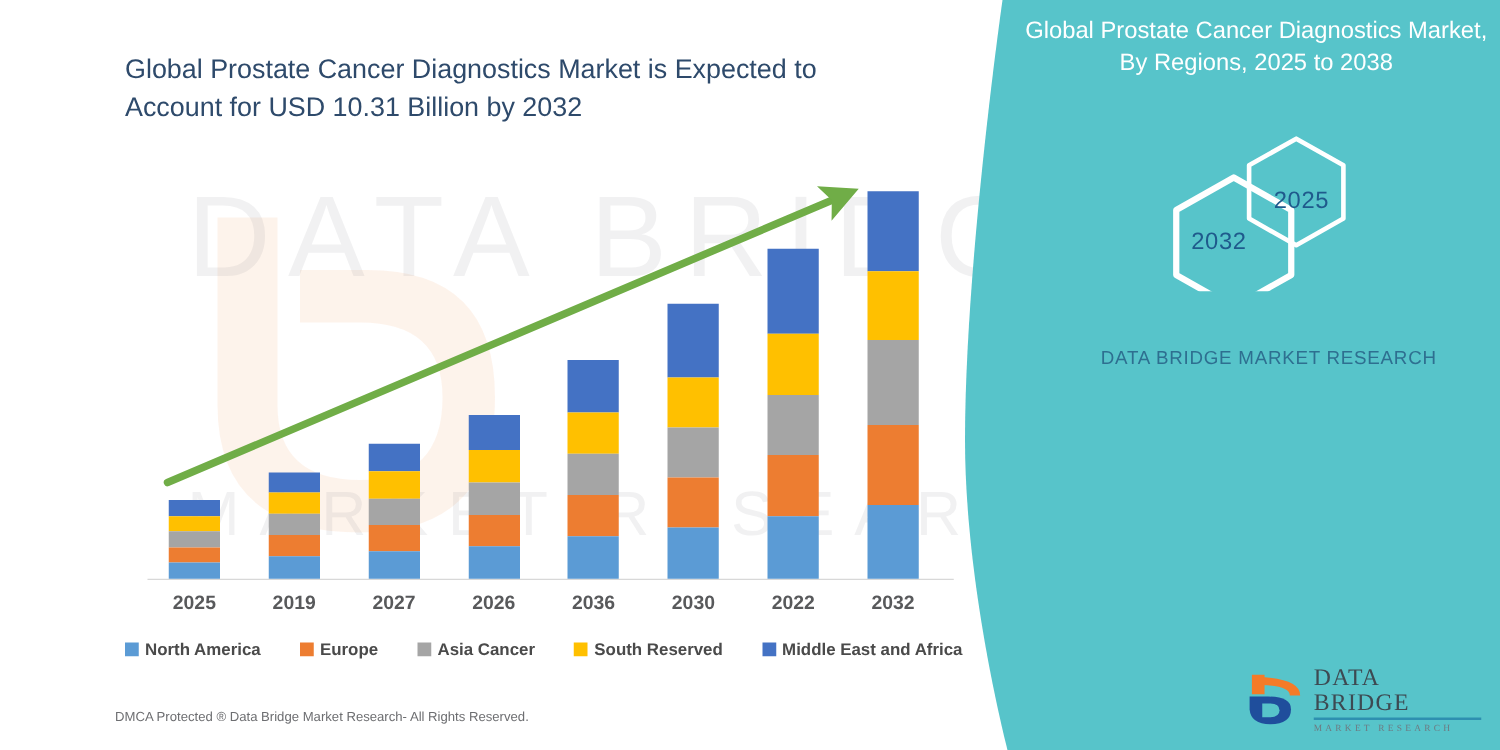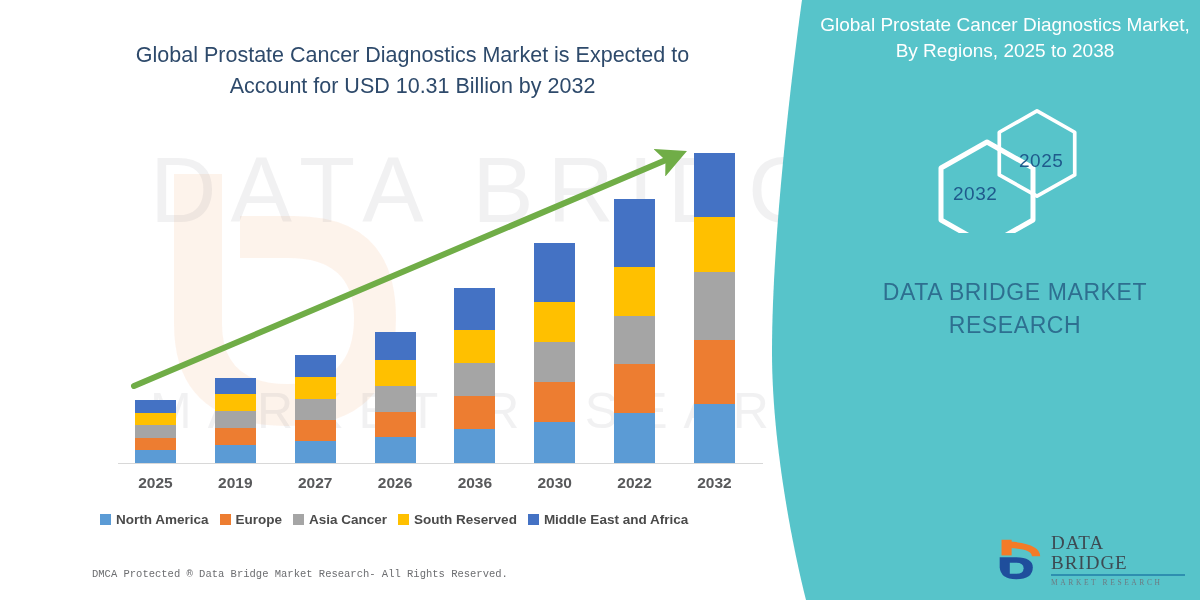--- a/index.html
+++ b/index.html
@@ -50,21 +50,21 @@
     left: 120px; top: 150px;
     width: 300px; height: 300px;
     opacity: 0.085;
   }
 
   
   .headline {
     position: absolute;
     left: 100px; top: 40px;
     width: 625px;
-    text-align: center;
+    text-align: left;
     font-size: 21.5px;
     line-height: 1.42;
     font-weight: 400;
     color: #2e4a6b;
   }
 
   
   .chart-area {
     position: absolute;
     left: 100px; top: 120px;
@@ -129,21 +129,21 @@
     font-weight: bold;
     color: #58595b;
   }
 
   
   .legend {
     position: absolute;
     left: 100px; top: 512px;
     width: 670px;
     display: flex;
-    justify-content: flex-start;
+    justify-content: space-between;
     align-items: center;
     gap: 11px;
   }
   .legend-item {
     display: flex;
     align-items: center;
     gap: 5px;
   }
   .legend-swatch {
     width: 11px; height: 11px;
@@ -159,21 +159,21 @@
   
   .footer {
     position: absolute;
     left: 92px; top: 568px;
     width: 690px;
     display: flex;
     justify-content: space-between;
     align-items: center;
   }
   .footer-text {
-    font-family: Liberation Mono, monospace;
+    font-family: Liberation Sans, sans-serif;
     font-size: 10.5px;
     color: #6d6e71;
     white-space: nowrap;
   }
 
   
   .panel-title {
     position: absolute;
     left: 820px; top: 12px;
     width: 370px;
@@ -196,21 +196,21 @@
     letter-spacing: 0.5px;
   }
   .hex-2025 { left: 104px; top: 42px; }
   .hex-2032 { left: 38px; top: 75px; }
 
   .panel-brand {
     position: absolute;
     left: 880px; top: 276px;
     width: 270px;
     text-align: center;
-    font-size: 23px;
+    font-size: 15px;
     line-height: 1.45;
     color: #2e6f90;
     letter-spacing: 0.6px;
   }
 
   
   .brand-logo {
     position: absolute;
     left: 995px; top: 534px;
     width: 190px; height: 52px;

